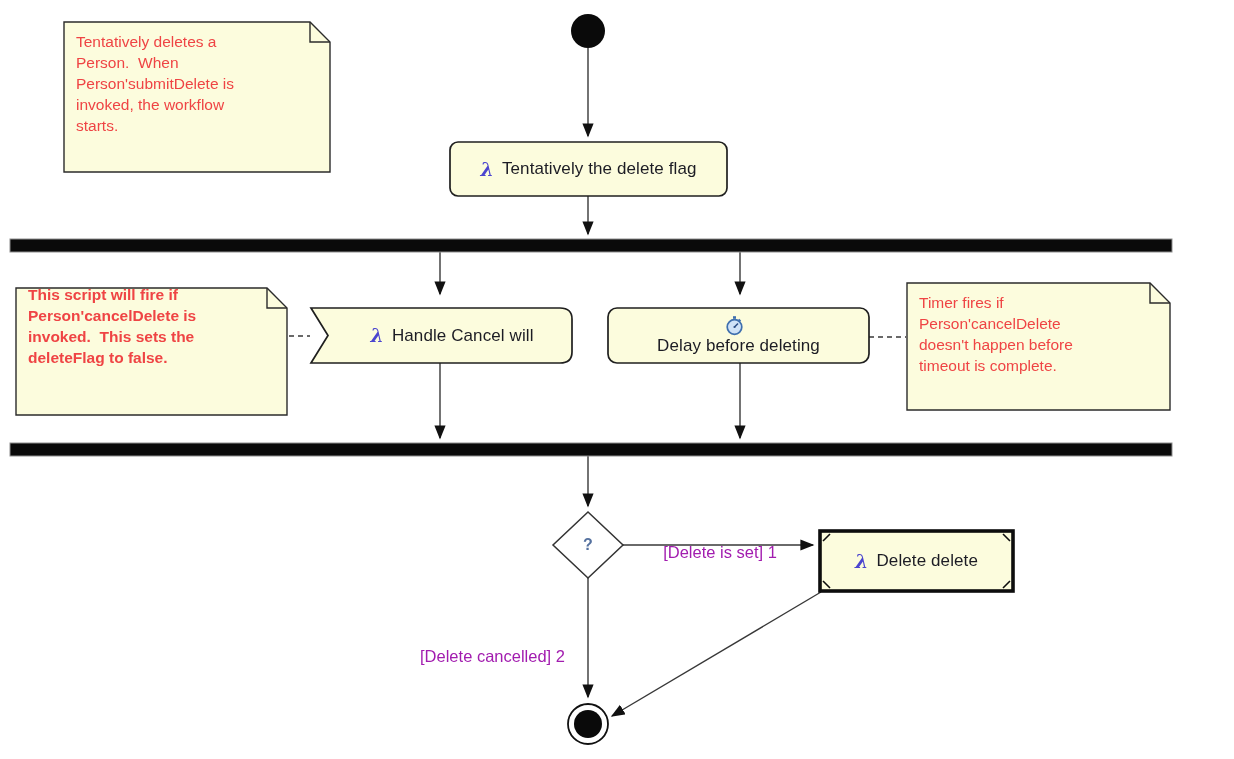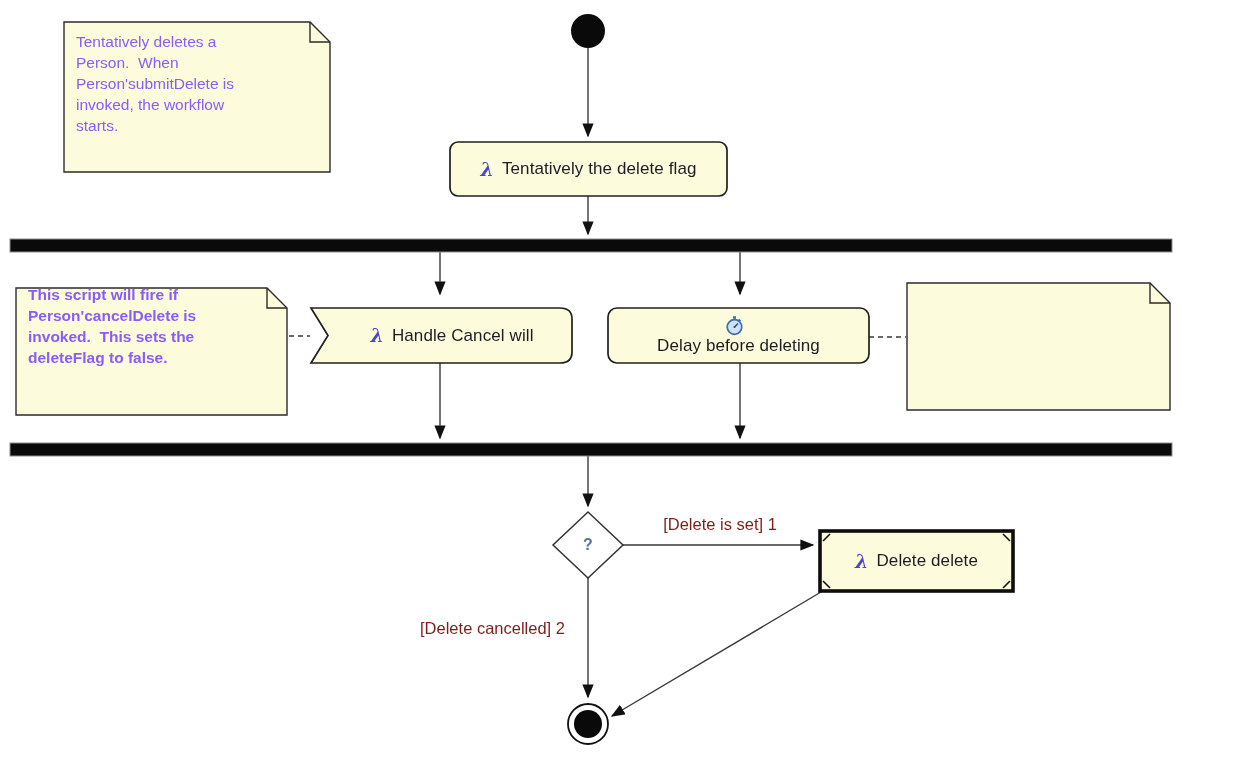--- a/index.html
+++ b/index.html
@@ -3,32 +3,32 @@
 <meta charset="utf-8">
 <style>
   html,body{margin:0;padding:0;background:#fff;}
   .canvas{
     position:relative;width:1234px;height:759px;background:#ffffff;
     font-family:"Liberation Sans",sans-serif;overflow:hidden;
   }
   svg.overlay{position:absolute;left:0;top:0;pointer-events:none;}
   .txt{position:absolute;box-sizing:border-box;}
   .note-text{
-    font-size:15.5px;line-height:21px;color:#8b5cf6;
+    font-size:15.5px;line-height:21px;color:#ef4444;
     white-space:pre-wrap;padding:9px 8px 6px 12px;
   }
   .action-label{
     display:flex;align-items:center;justify-content:center;
     font-size:17px;color:#1c1c24;letter-spacing:.1px;
   }
   .lambda{
     font-family:"DejaVu Serif",serif;font-style:italic;font-weight:bold;
     color:#4b45cf;font-size:19px;margin-right:8px;line-height:1;
   }
-  .guard{font-size:16.5px;color:#7f1d1d;}
+  .guard{font-size:16.5px;color:#a21caf;margin-top:28px;}
   .join-spec{font-size:16.5px;color:#16161c;}
   .qmark{
     display:flex;align-items:center;justify-content:center;
     font-size:16px;font-weight:bold;color:#55719f;
   }
   .sw-icon{margin-right:8px;flex:0 0 auto;}
 </style>
 </head>
 <body>
 
@@ -93,20 +93,24 @@
 
   <div class="txt note-text" style="left:64px;top:22px;width:266px;height:150px;">Tentatively deletes a
 Person.  When
 Person'submitDelete is
 invoked, the workflow
 starts.</div>
   <div class="txt note-text" style="left:16px;top:275px;width:271px;height:127px;font-weight:bold;">This script will fire if
 Person'cancelDelete is
 invoked.  This sets the
 deleteFlag to false.</div>
+  <div class="txt note-text" style="left:907px;top:283px;width:263px;height:127px;">Timer fires if
+Person'cancelDelete
+doesn't happen before
+timeout is complete.</div>
 
   <div class="txt action-label" style="left:450px;top:142px;width:277px;height:54px;">
     <span class="lambda">λ</span>
     <span>Tentatively the delete flag</span>
   </div>
 
   <div class="txt action-label" style="left:332px;top:308px;width:240px;height:55px;">
     <span class="lambda">λ</span>
     <span>Handle Cancel will</span>
   </div>

